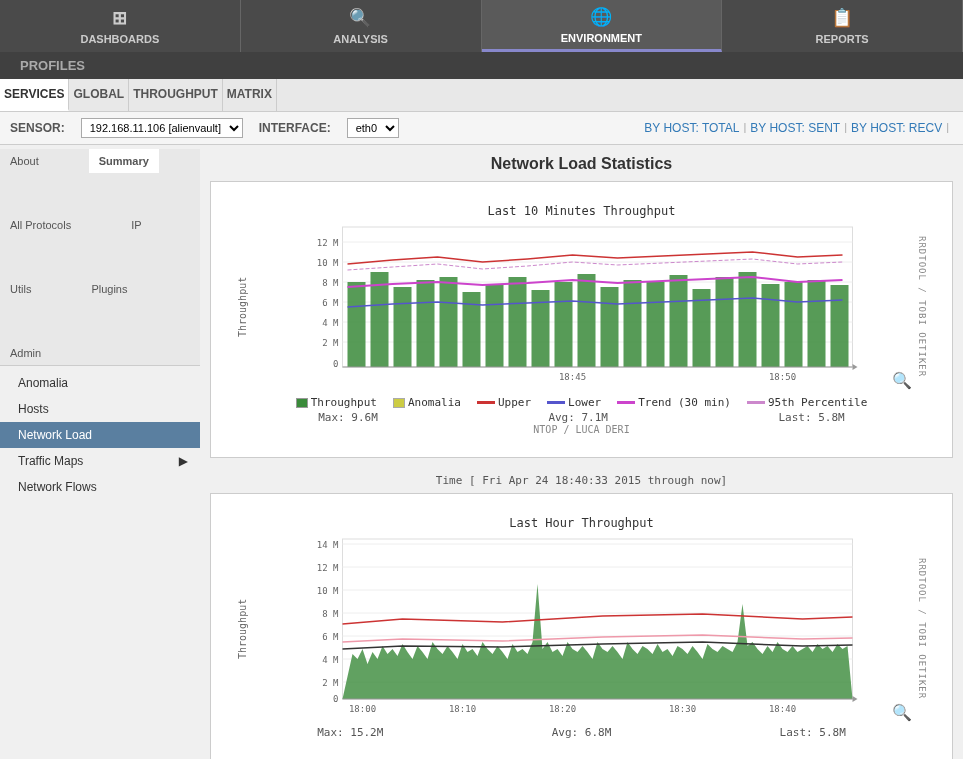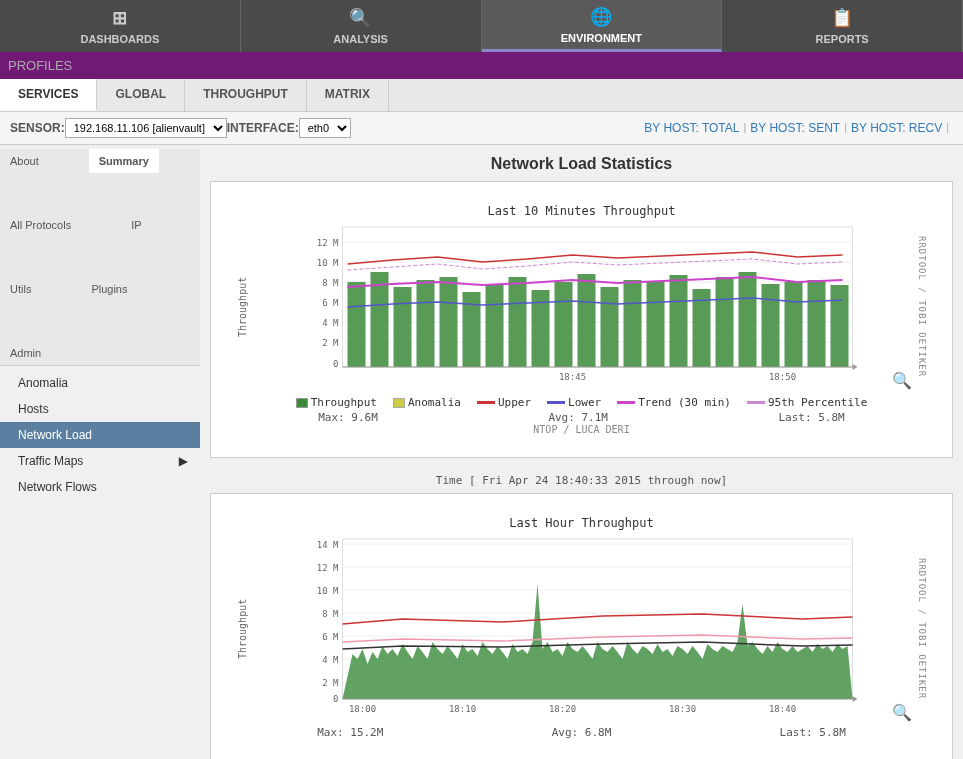--- a/index.html
+++ b/index.html
@@ -5,29 +5,29 @@
     * { box-sizing: border-box; margin: 0; padding: 0; }
     body { font-family: Arial, sans-serif; font-size: 12px; background: #f0f0f0; color: #333; width: 963px; overflow-x: hidden; }
 
     
     .top-nav { display: flex; background: #4a4a4a; height: 52px; }
     .nav-item { flex: 1; display: flex; flex-direction: column; align-items: center; justify-content: center; color: #ccc; font-size: 11px; font-weight: bold; cursor: pointer; border-right: 1px solid #666; text-transform: uppercase; gap: 4px; }
     .nav-item.active { background: #5a5a5a; color: #fff; border-bottom: 3px solid #88c; }
     .nav-item .nav-icon { font-size: 18px; }
 
     
-    .profiles-bar { background: #701a75; color: #aaa; padding: 6px 8px; font-size: 13px; font-weight: normal; text-transform: uppercase; }
+    .profiles-bar { background: #404040; color: #aaa; padding: 6px 20px; font-size: 13px; font-weight: bold; text-transform: uppercase; }
 
     
     .sub-tabs { display: flex; background: #e8e8e8; border-bottom: 1px solid #ccc; }
-    .sub-tab { padding: 8px 18px; font-size: 12px; font-weight: bold; color: #555; cursor: pointer; border-right: 1px solid #ccc; }
+    .sub-tab { padding: 8px 4px; font-size: 12px; font-weight: bold; color: #555; cursor: pointer; border-right: 1px solid #ccc; }
     .sub-tab.active { background: #fff; color: #333; border-bottom: 2px solid #fff; }
 
     
-    .sensor-bar { display: flex; align-items: center; background: #f5f5f5; border-bottom: 1px solid #ccc; padding: 6px 10px; }
+    .sensor-bar { display: flex; align-items: center; background: #f5f5f5; border-bottom: 1px solid #ccc; padding: 6px 10px; gap: 16px; }
     .sensor-label { font-size: 12px; font-weight: bold; color: #555; }
     select { font-size: 11px; padding: 2px 4px; border: 1px solid #aaa; background: #fff; }
     .by-host-links { margin-left: auto; font-size: 11px; color: #555; display: flex; gap: 0; }
     .by-host-link { color: #337ab7; cursor: pointer; text-decoration: none; font-size: 12px; }
     .by-host-sep { margin: 0 4px; color: #aaa; }
 
     
     .content-area { display: flex; background: #f0f0f0; min-height: 680px; }
 
     

